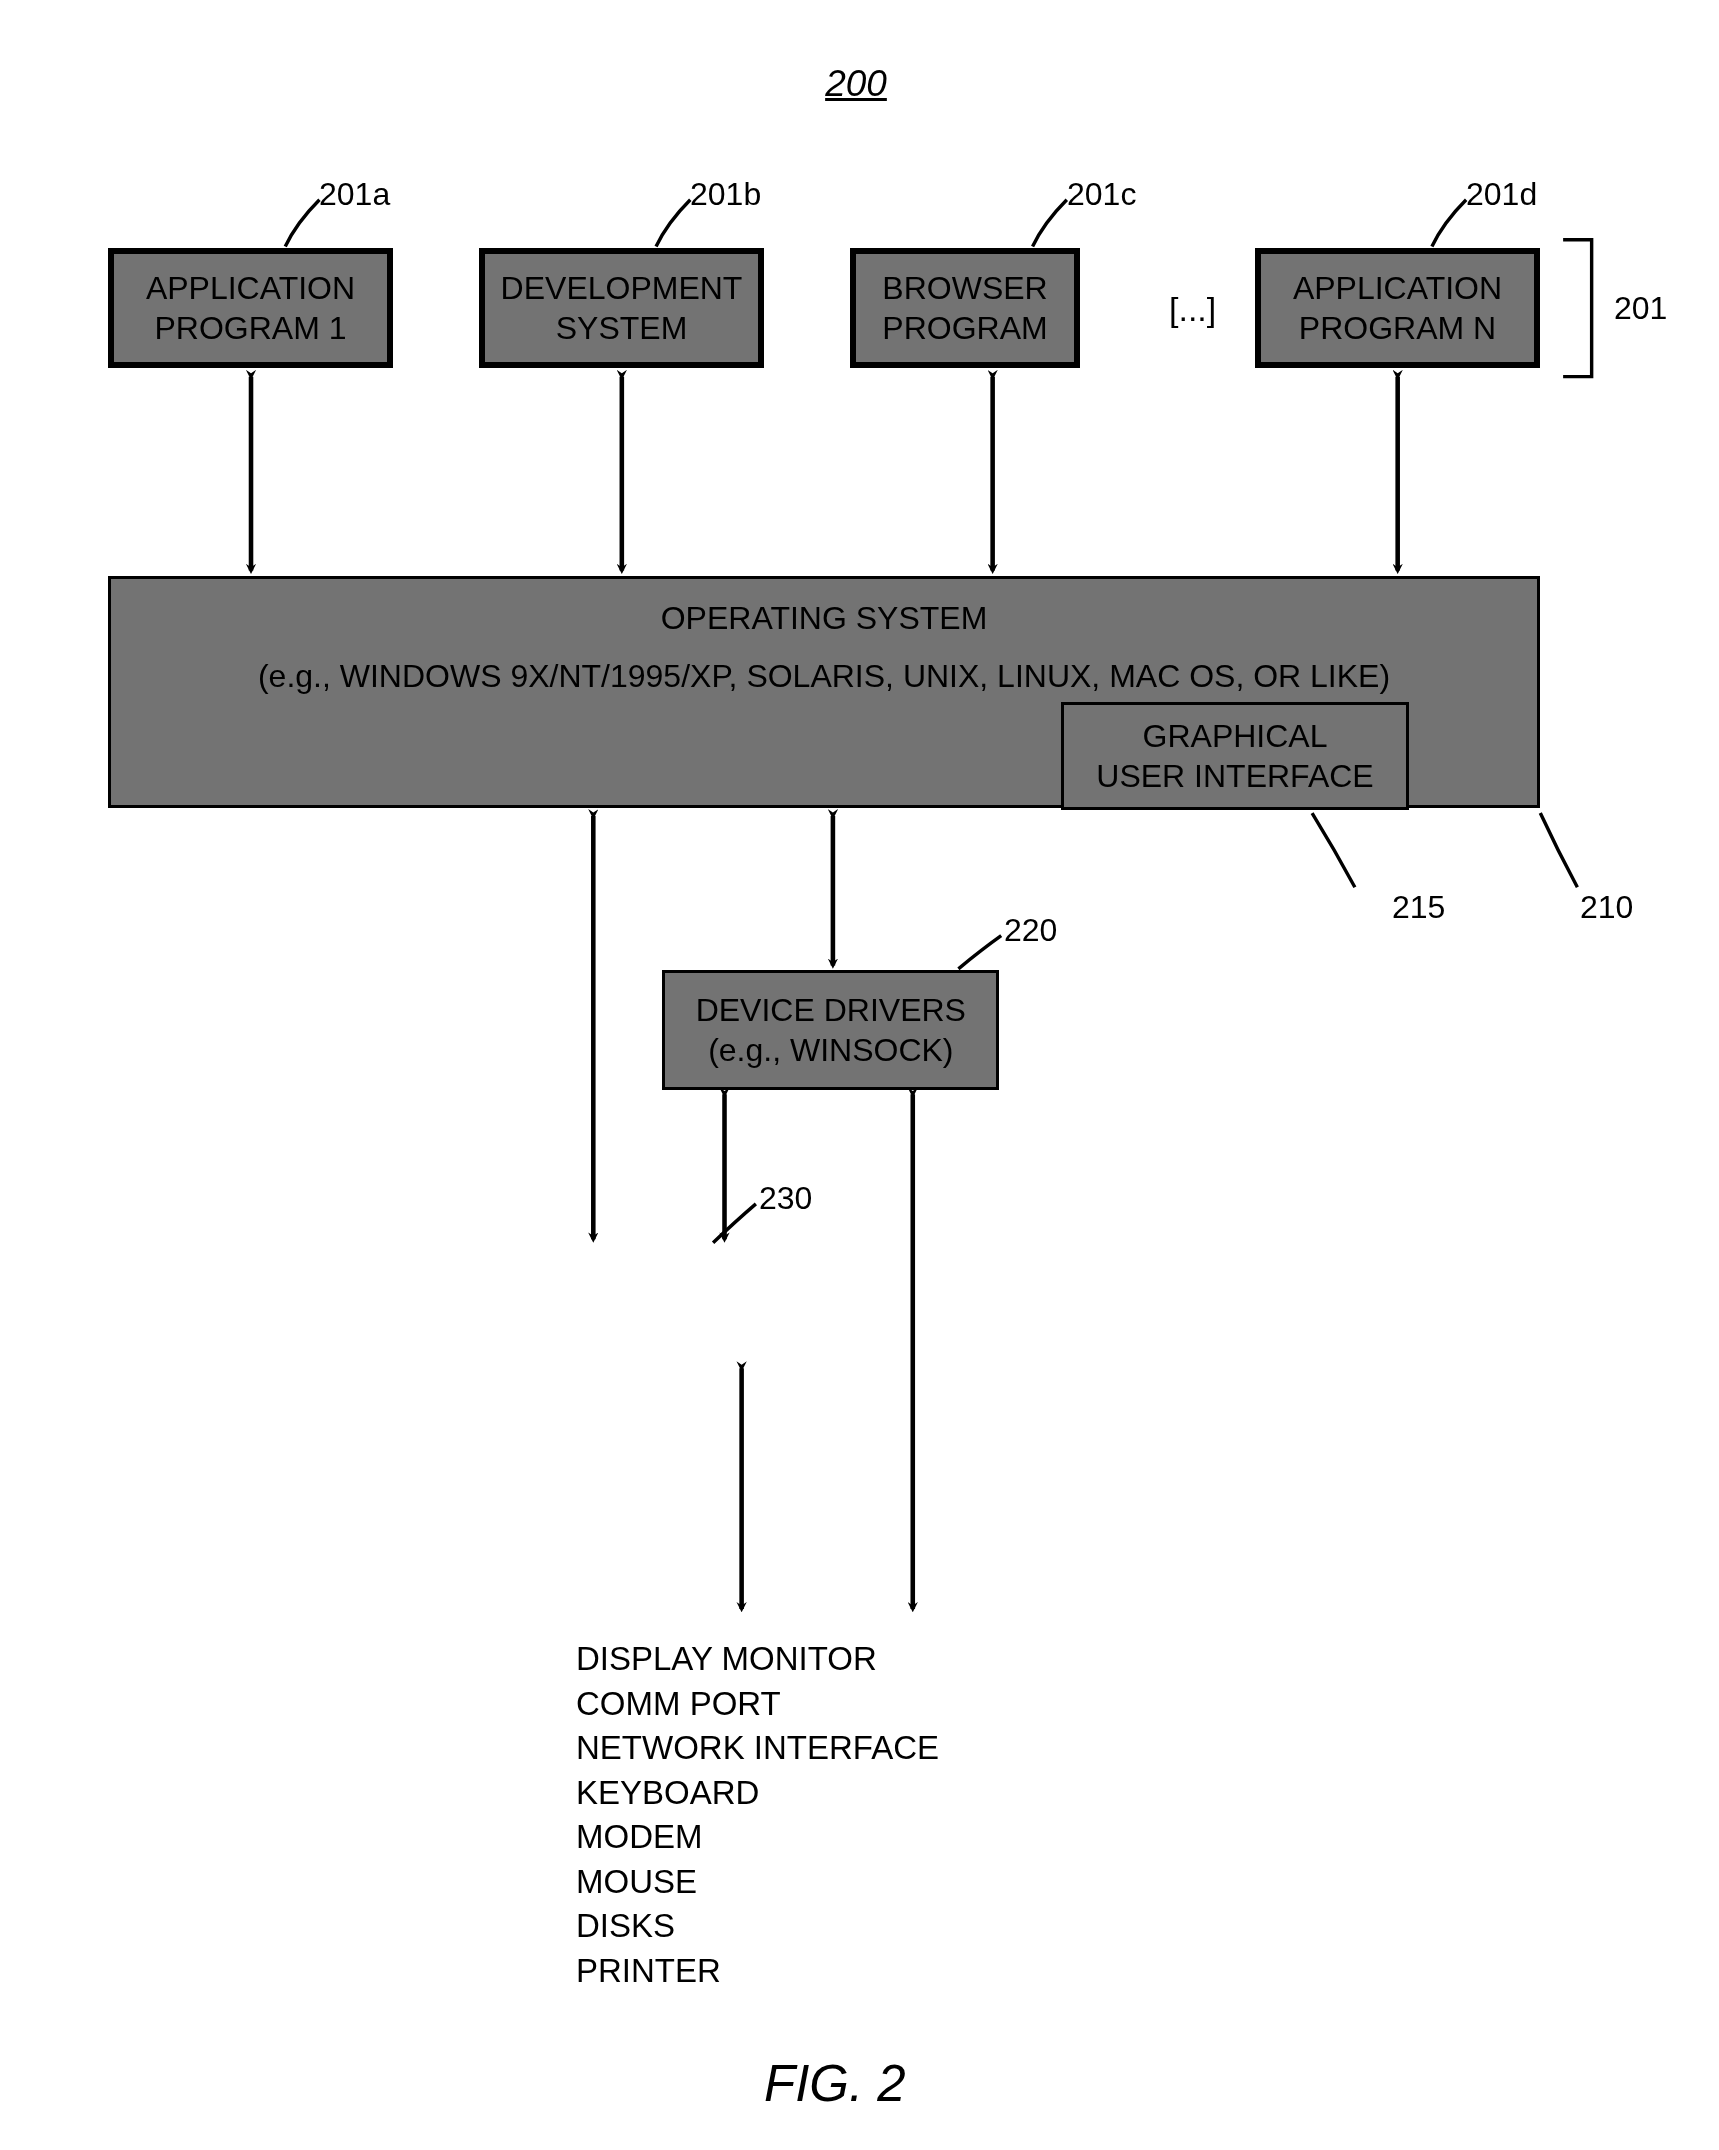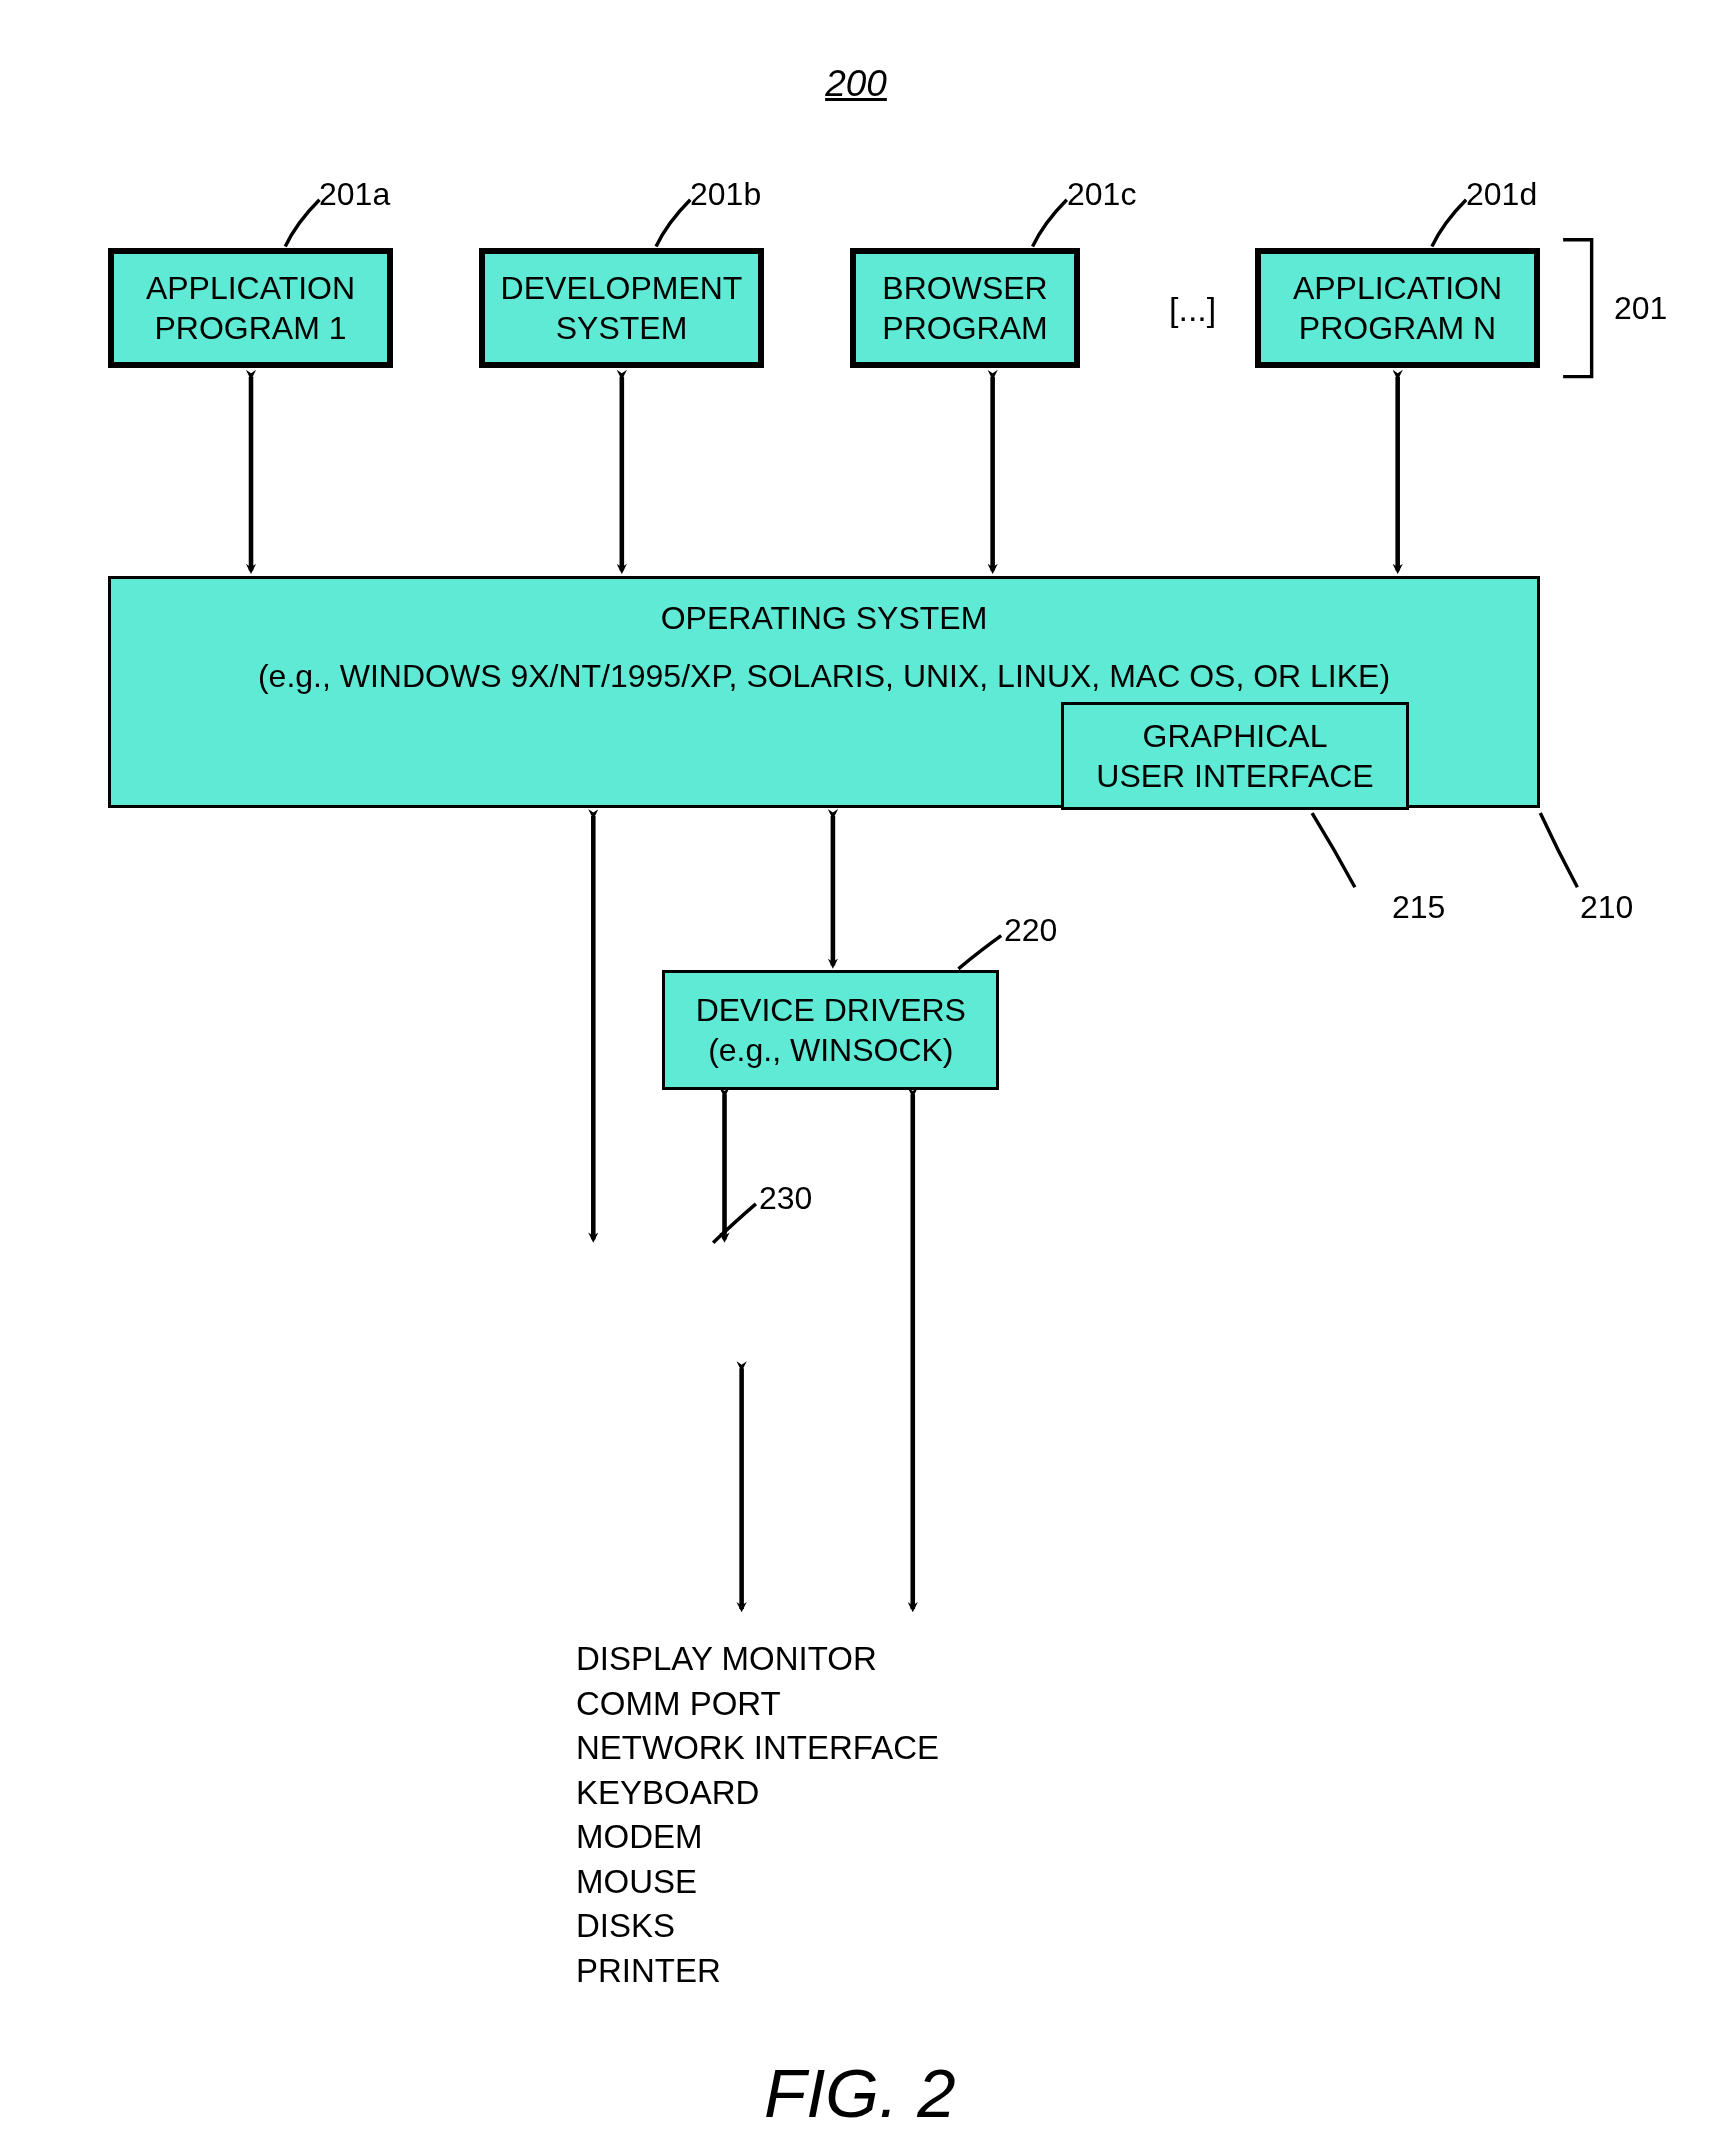--- a/index.html
+++ b/index.html
@@ -9,21 +9,21 @@
     font-family: Arial, Helvetica, sans-serif;
   }
   .page {
     position: relative;
     width: 1720px;
     height: 2151px;
   }
   .box {
     position: absolute;
     border: 3.4px solid #000;
-    background: #5eead4;
+    background: #737373;
     display: flex;
     flex-direction: column;
     align-items: center;
     justify-content: center;
     text-align: center;
     font-size: 32px;
     line-height: 1.25;
     box-sizing: border-box;
     padding: 11.4px;
   }
@@ -38,21 +38,21 @@
   }
   .title {
     position: absolute;
     font-size: 37px;
     font-style: italic;
     text-decoration: underline;
     text-align: center;
   }
   .fig {
     position: absolute;
-    font-size: 69px;
+    font-size: 51px;
     font-style: italic;
   }
   svg.overlay {
     position: absolute;
     left: 0;
     top: 0;
     width: 1720px;
     height: 2151px;
     pointer-events: none;
   }

